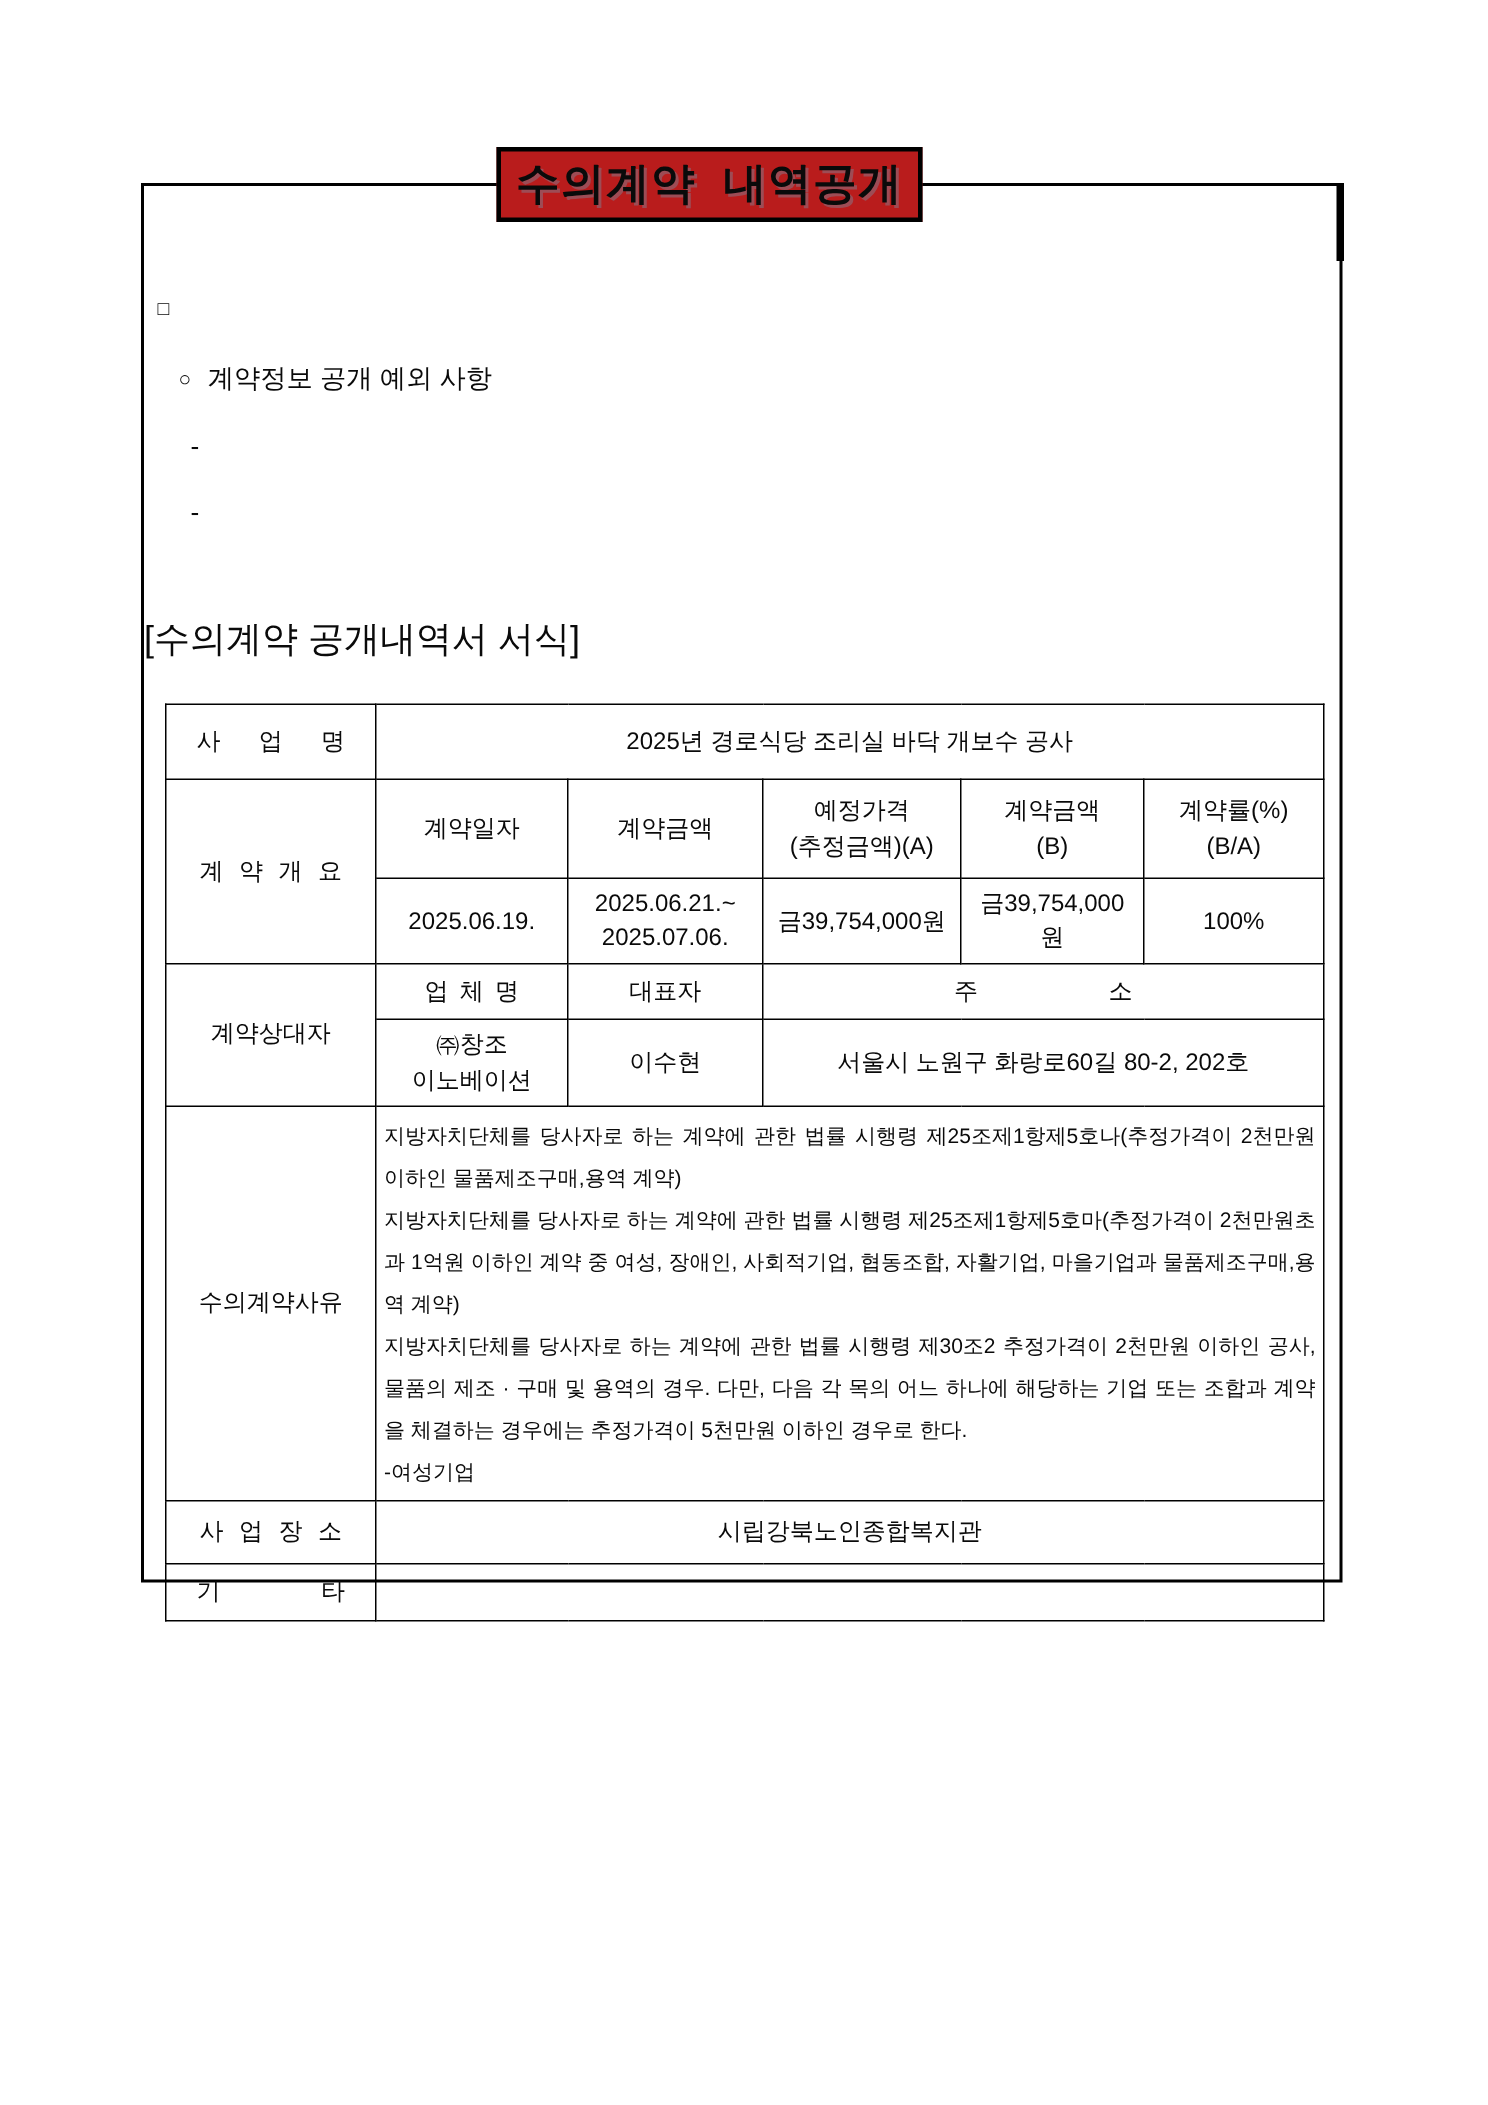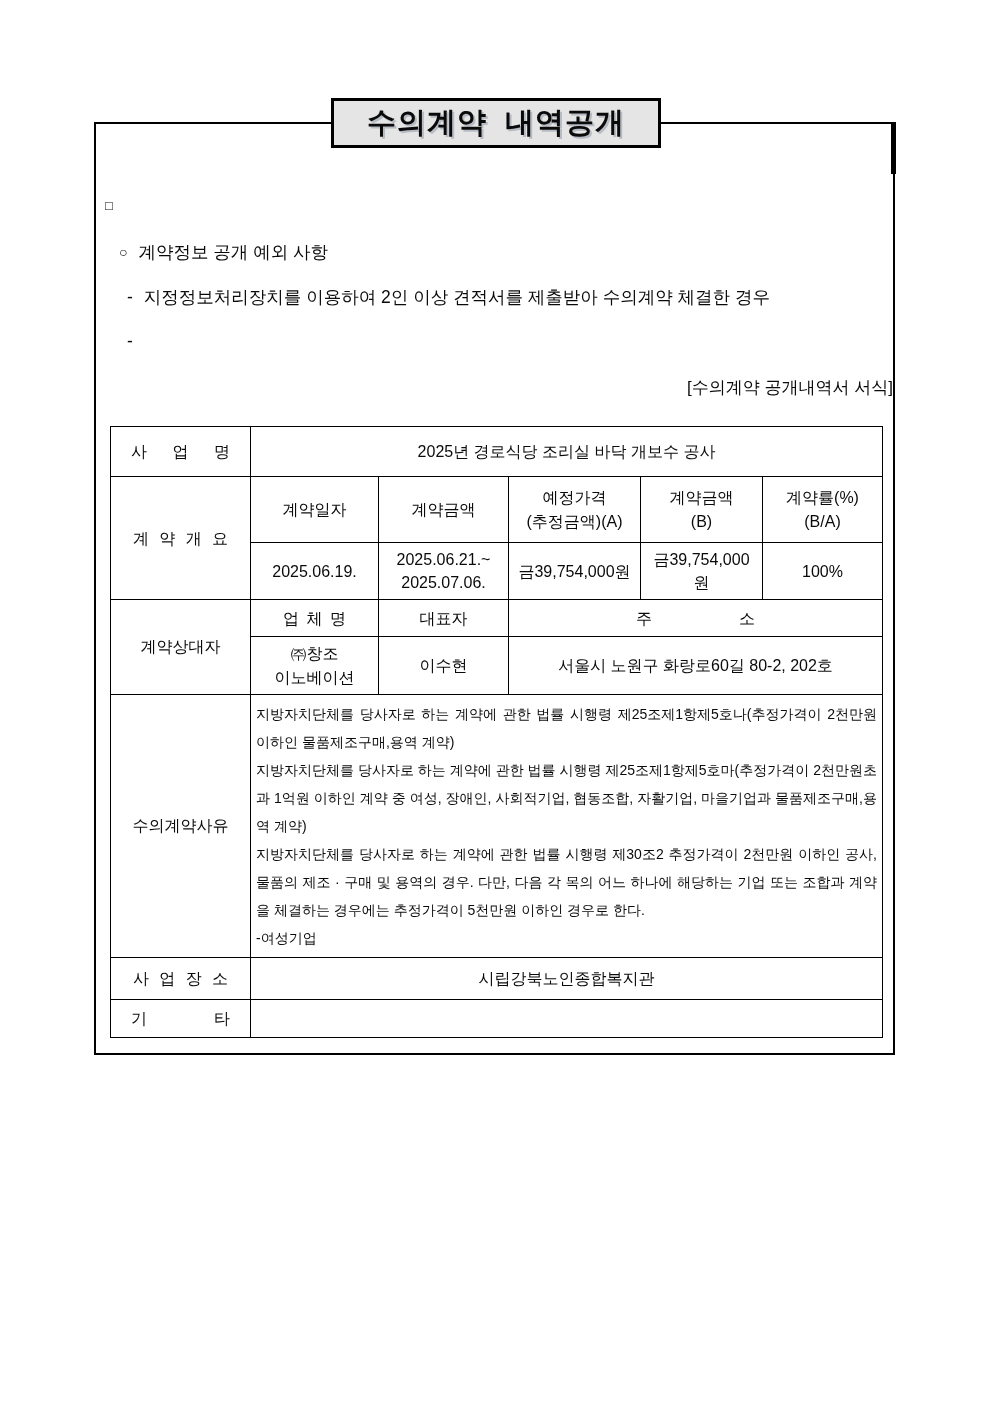--- a/index.html
+++ b/index.html
@@ -2,22 +2,22 @@
 <html><head>
 <meta charset="utf-8">
 <style>
   html,body { margin:0; padding:0; }
   body {
     width:992px; height:1403px; background:#ffffff; color:#0a0a0a;
     font-family:"Liberation Sans","DejaVu Sans",sans-serif;
     position:relative; overflow:hidden;
   }
   .title-box {
-    position:absolute; left:331px; top:98px; width:330px; height:50px;
-    border:3px solid #000; background:#e5e5e5; z-index:2;
+    position:absolute; left:331px; top:98px; width:284px; height:50px;
+    border:3px solid #000; background:#b91c1c; z-index:2;
     display:flex; align-items:center; justify-content:center;
     box-sizing:border-box;
   }
   .title-box .t {
     font-size:29px; font-weight:bold; white-space:pre; letter-spacing:1px;
     text-shadow:2px 2px 0 rgba(125,135,155,0.45);
   }
   .doc-frame {
     position:absolute; left:94px; top:122px; width:801px; height:933px;
     border:2px solid #000; box-sizing:border-box; z-index:1; background:#fff;
@@ -26,21 +26,21 @@
     position:absolute; top:-2px; right:-3px; width:5px; height:52px; background:#000;
   }
   .note { display:flex; gap:11px; font-size:17.5px; line-height:24px; white-space:nowrap; }
   .note .mk { flex:0 0 auto; }
   .n1 { margin:70px 0 0 9px; }
   .n1 .mk { font-size:13px; line-height:24px; }
   .n2 { margin:22px 0 0 23px; }
   .n2 .mk { font-size:14px; line-height:24px; }
   .n3 { margin:21px 0 0 31px; }
   .n4 { margin:20px 0 0 31px; }
-  .form-caption { text-align:right; font-size:17px; margin-top:23px; }
+  .form-caption { text-align:left; font-size:24px; margin-top:57px; }
   table.sheet {
     border-collapse:collapse; table-layout:fixed;
     width:772px; margin:27px 0 0 14px;
   }
   table.sheet td {
     border:1.6px solid #000; text-align:center; vertical-align:middle;
     font-size:16px; padding:5px; overflow:hidden; line-height:1.45;
   }
   td.lbl { font-size:16.5px; }
   .spread { text-align:justify; text-align-last:justify; }
@@ -66,21 +66,20 @@
 
     <div class="note n1">
       <span class="mk">□</span>
     </div>
     <div class="note n2">
       <span class="mk">○</span>
       <span>계약정보 공개 예외 사항</span>
     </div>
     <div class="note n3">
       <span class="mk">-</span>
-      <span>지정정보처리장치를 이용하여 2인 이상 견적서를 제출받아 수의계약 체결한 경우</span>
     </div>
     <div class="note n4">
       <span class="mk">-</span>
     </div>
 
     <div class="form-caption">[수의계약 공개내역서 서식]</div>
 
     <table class="sheet">
       <colgroup>
         <col style="width:140px">

